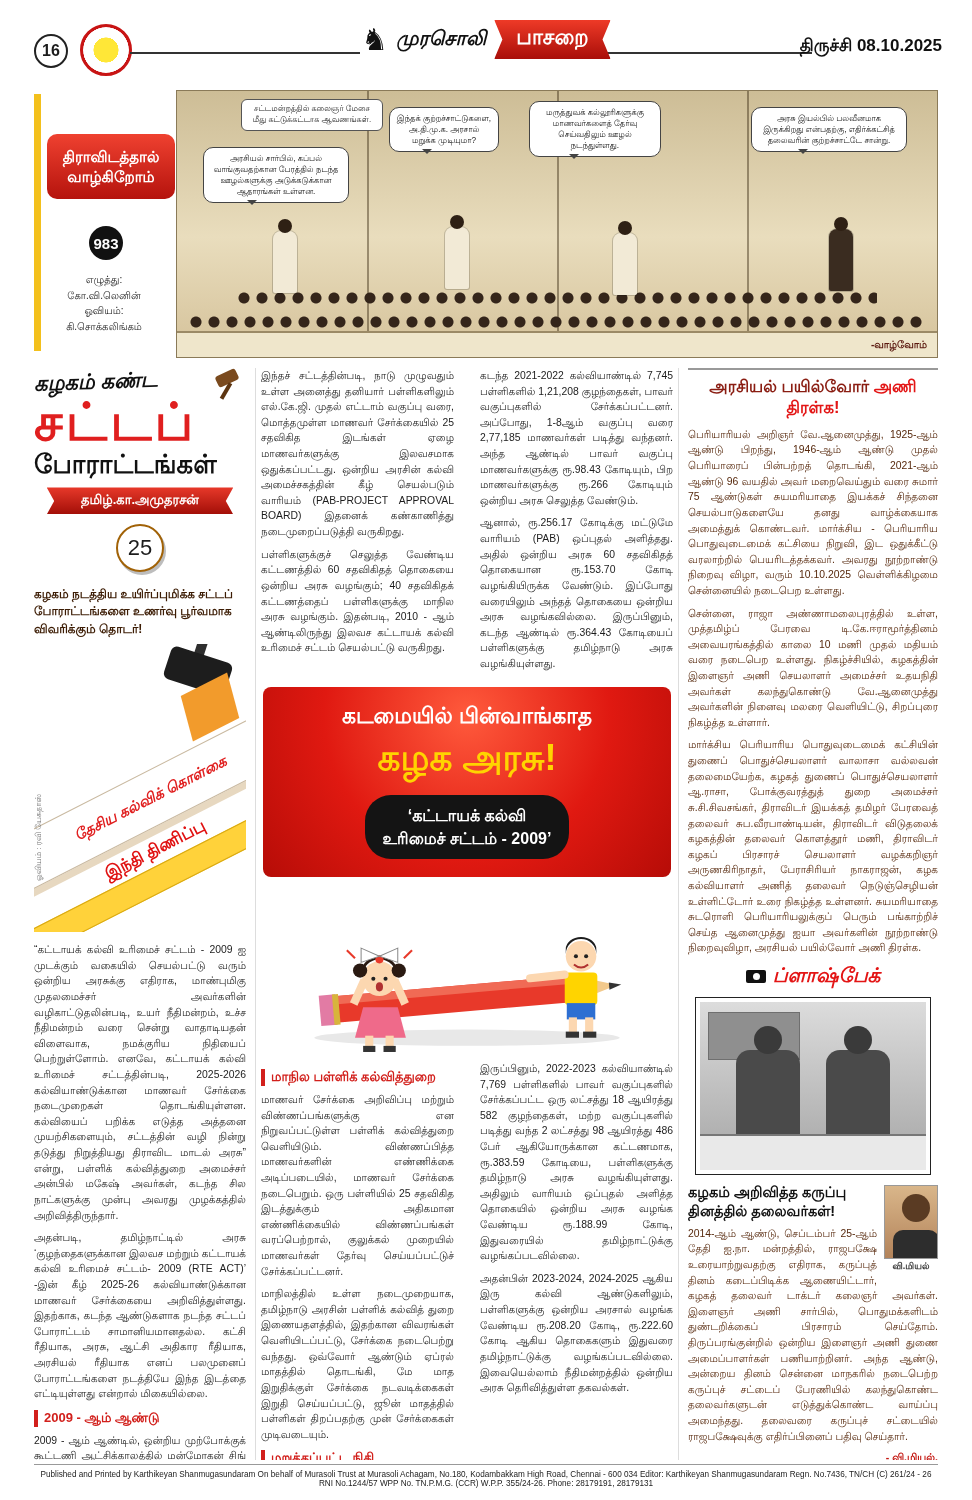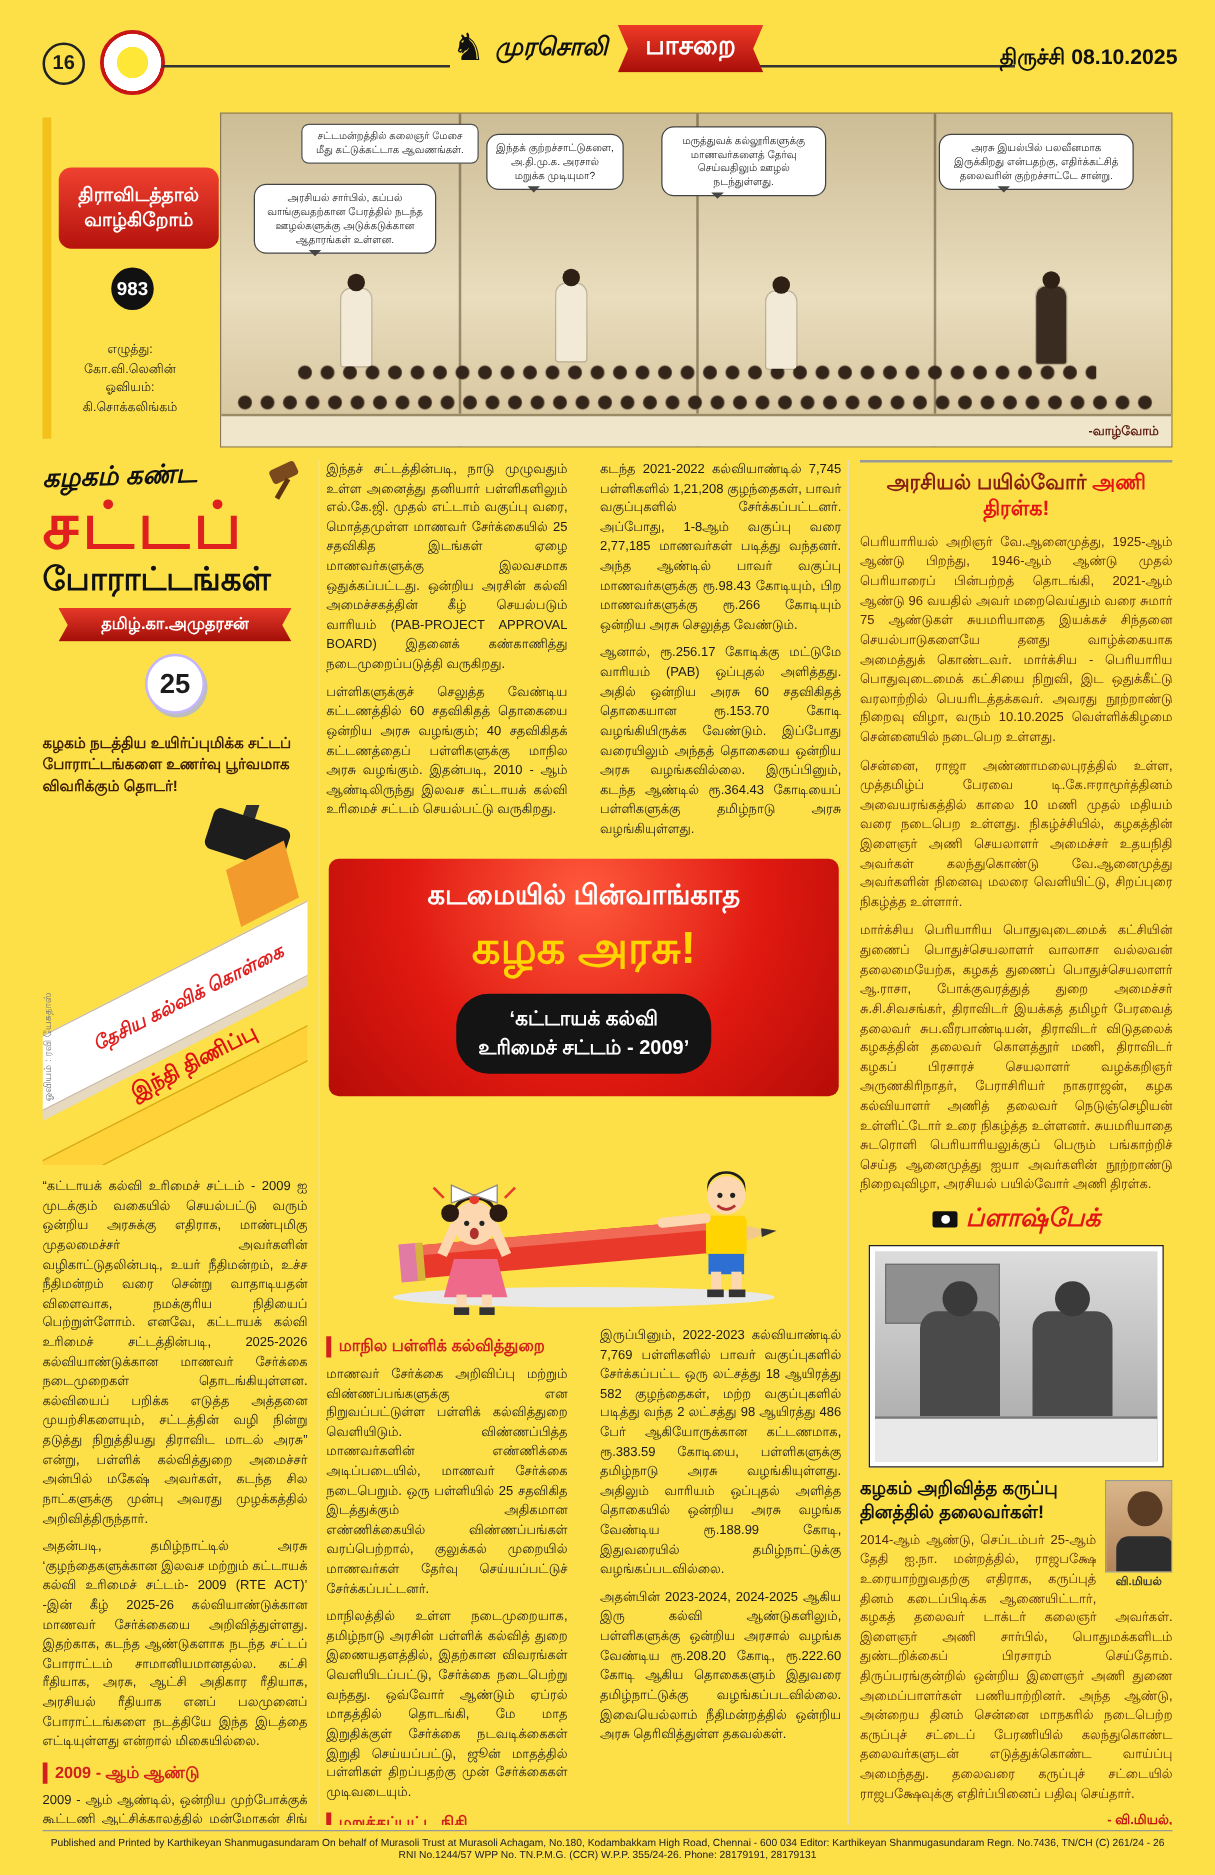--- a/index.html
+++ b/index.html
@@ -1,16 +1,16 @@
 <!DOCTYPE html>
 <html><head>
 <meta charset="utf-8">
 <style>
   html,body{margin:0;padding:0;background:#8a8a8a;}
-  .page{position:relative;width:972px;height:1500px;margin:0 auto;background:#fde047;
+  .page{position:relative;width:972px;height:1500px;margin:0 auto;background:#ffffff;
         font-family:"Liberation Sans",sans-serif;color:#1c1c1c;overflow:hidden;}
 
   
   #masthead{position:absolute;left:0;top:0;width:100%;height:86px;}
   .pagenum{position:absolute;left:34px;top:34px;width:30px;height:30px;border:2px solid #222;
            border-radius:50%;display:flex;align-items:center;justify-content:center;
            font-weight:bold;font-size:16px;}
   .logo{position:absolute;left:80px;top:24px;width:46px;height:46px;border-radius:50%;
         border:3px solid #c81414;background:radial-gradient(circle,#ffe737 0 38%,#fff 39% 70%,#c81414 71% 100%);}
   .emblem{position:absolute;left:50%;top:20px;transform:translateX(-50%);display:flex;align-items:center;gap:8px;}
@@ -21,21 +21,21 @@
   .edition{position:absolute;right:30px;top:36px;font-weight:bold;font-size:17px;color:#111;}
   .rule{position:absolute;top:52px;height:2px;background:#333;}
   .rule.l{left:130px;width:230px;}
   .rule.r{right:160px;width:230px;}
 
   
   #comic{position:absolute;left:34px;top:90px;width:904px;height:268px;}
   .yellow-bar{position:absolute;left:0;top:4px;width:7px;height:96%;background:#f3c01c;}
   .series-box{position:absolute;left:13px;top:44px;width:116px;background:linear-gradient(180deg,#ef4130,#b5130d);
               color:#fff;font-weight:bold;font-size:15px;text-align:center;border-radius:10px;padding:13px 6px;line-height:1.3;}
-  .series-num{position:absolute;left:55px;top:124px;width:34px;height:34px;background:#111;color:#fff;
+  .series-num{position:absolute;left:55px;top:136px;width:34px;height:34px;background:#111;color:#fff;
               border-radius:50%;display:flex;align-items:center;justify-content:center;font-weight:bold;font-size:15px;}
   .credits{position:absolute;left:0;top:182px;width:140px;text-align:center;font-size:10px;line-height:1.55;color:#222;}
   .panels{position:absolute;left:142px;top:0;right:0;bottom:0;border:1px solid #8a7a58;
           background:linear-gradient(180deg,#cdbd96,#e9ddbd 55%,#d4c199);padding-left:44px;}
   .pdiv{position:absolute;top:0;bottom:0;width:2px;background:rgba(60,45,20,.45);}
   .desk{position:absolute;left:0;right:0;bottom:0;height:24px;background:#efe6cb;border-top:2px solid #9b8a66;}
   .crowd{position:absolute;height:14px;background-image:radial-gradient(circle at 7px 7px,#34251a 5px,transparent 6px);
          background-size:18px 14px;background-repeat:repeat-x;}
   .speaker{position:absolute;width:24px;height:62px;background:#f2ead6;border-radius:8px 8px 2px 2px;
            box-shadow:0 0 0 1px rgba(0,0,0,.18);}
@@ -62,23 +62,23 @@
   .title-art{position:relative;height:218px;}
   .kicker{font-size:21px;font-weight:bold;font-style:italic;transform:rotate(-2deg);color:#111;}
   .gavel{position:absolute;right:2px;top:0;width:34px;height:30px;}
   .gavel .head{position:absolute;left:6px;top:4px;width:22px;height:12px;background:#7a4a1e;border-radius:3px;transform:rotate(-25deg);}
   .gavel .handle{position:absolute;left:14px;top:14px;width:4px;height:18px;background:#5d3511;transform:rotate(30deg);}
   .t-red{font-size:52px;color:#e01f1f;font-weight:900;letter-spacing:3px;line-height:1.05;}
   .t-black{font-size:26px;font-weight:900;line-height:1.15;color:#111;}
   .author-ribbon{margin:8px auto 0;width:88%;background:linear-gradient(#e8392a,#a30f08);color:#fff;text-align:center;
                  font-weight:bold;font-size:13px;padding:5px 0;
                  clip-path:polygon(0 0,100% 0,96% 50%,100% 100%,0 100%,4% 50%);}
-  .part-circle{width:44px;height:44px;border-radius:50%;background:#fff;border:2px solid #c4b5fd;
+  .part-circle{width:44px;height:44px;border-radius:50%;background:#fff;border:2px solid #a16207;
                box-shadow:2px 3px 0 #bdbdbd;display:flex;align-items:center;justify-content:center;
-               font-size:22px;font-weight:bold;margin:10px auto 6px;}
+               font-size:22px;font-weight:normal;margin:10px auto 6px;}
   .standfirst{font-weight:bold;color:#3d1d05;font-size:12px;line-height:1.45;margin-bottom:6px;}
 
   
   .pencil-illus{position:relative;height:288px;margin:6px 0 10px;overflow:hidden;}
   .beam{position:absolute;left:-34px;top:128px;width:300px;height:52px;background:#fff;border:1px solid #c9b9a0;
         transform:rotate(-27deg);box-shadow:0 7px 0 #e7d8c0;display:flex;align-items:center;justify-content:center;}
   .beam span{color:#e01f1f;font-weight:900;font-size:15px;font-style:italic;}
   .beam2{position:absolute;left:-20px;top:224px;width:280px;height:24px;background:#ffd23a;border:1px solid #d9a912;transform:rotate(-27deg);}
   .hindi-text{position:absolute;left:66px;top:196px;transform:rotate(-27deg);color:#e01111;font-weight:900;font-size:17px;line-height:1.2;text-align:center;}
   .stamp-head{position:absolute;right:16px;top:10px;width:64px;height:34px;background:#1d1d1d;border-radius:6px;transform:rotate(18deg);}

